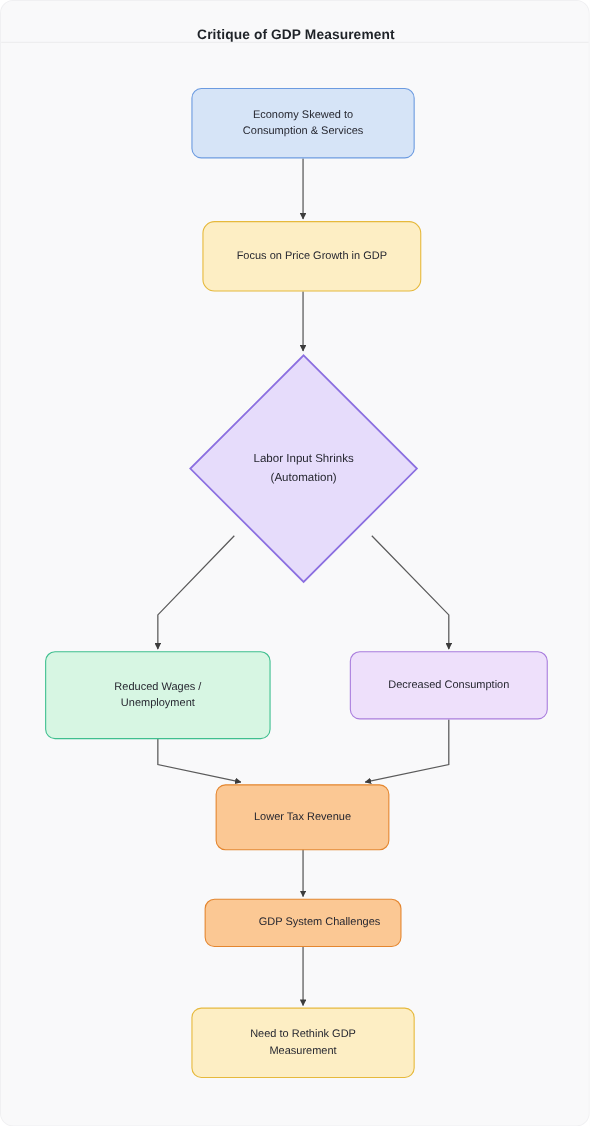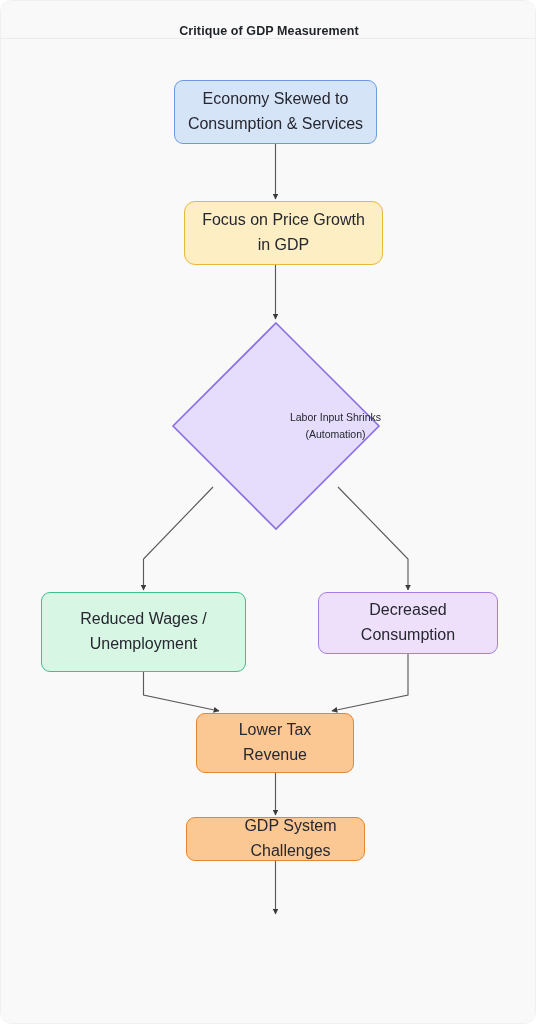--- a/index.html
+++ b/index.html
@@ -52,31 +52,31 @@
   }
   .node {
     position: absolute;
     display: flex;
     align-items: center;
     justify-content: center;
     text-align: center;
     border-radius: 9px;
     border-width: 1.4px;
     border-style: solid;
-    font-size: 16px;
+    font-size: 10px;
     line-height: 1.55;
     color: #262730;
     padding: 4px 10px;
     white-space: pre-line;
   }
   .diamond-wrap {
     position: absolute;
     display: flex;
     align-items: center;
-    justify-content: flex-end;
+    justify-content: center;
   }
   .diamond-shape {
     position: absolute;
     left: 0; top: 0;
     width: 100%;
     height: 100%;
   }
   .diamond-label {
     position: relative;
     z-index: 2;
@@ -151,15 +151,19 @@
     </div>
 
     <div class="node" style="left:195px; top:674px; width:158px; height:60px; background:#fbc894; border-color:#e4862f;">
       <span>Lower Tax Revenue</span>
     </div>
 
     <div class="node" style="left:185px; top:778px; width:179px; height:44px; background:#fbc894; border-color:#e4862f;padding-left:40px;">
       <span>GDP System Challenges</span>
     </div>
 
+    <div class="node" style="left:173px; top:877px; width:203px; height:64px; background:#fdeec4; border-color:#e6b93c;">
+      <span>Need to Rethink GDP
+Measurement</span>
+    </div>
 
   </div>
 </div>
 
 </body></html>

